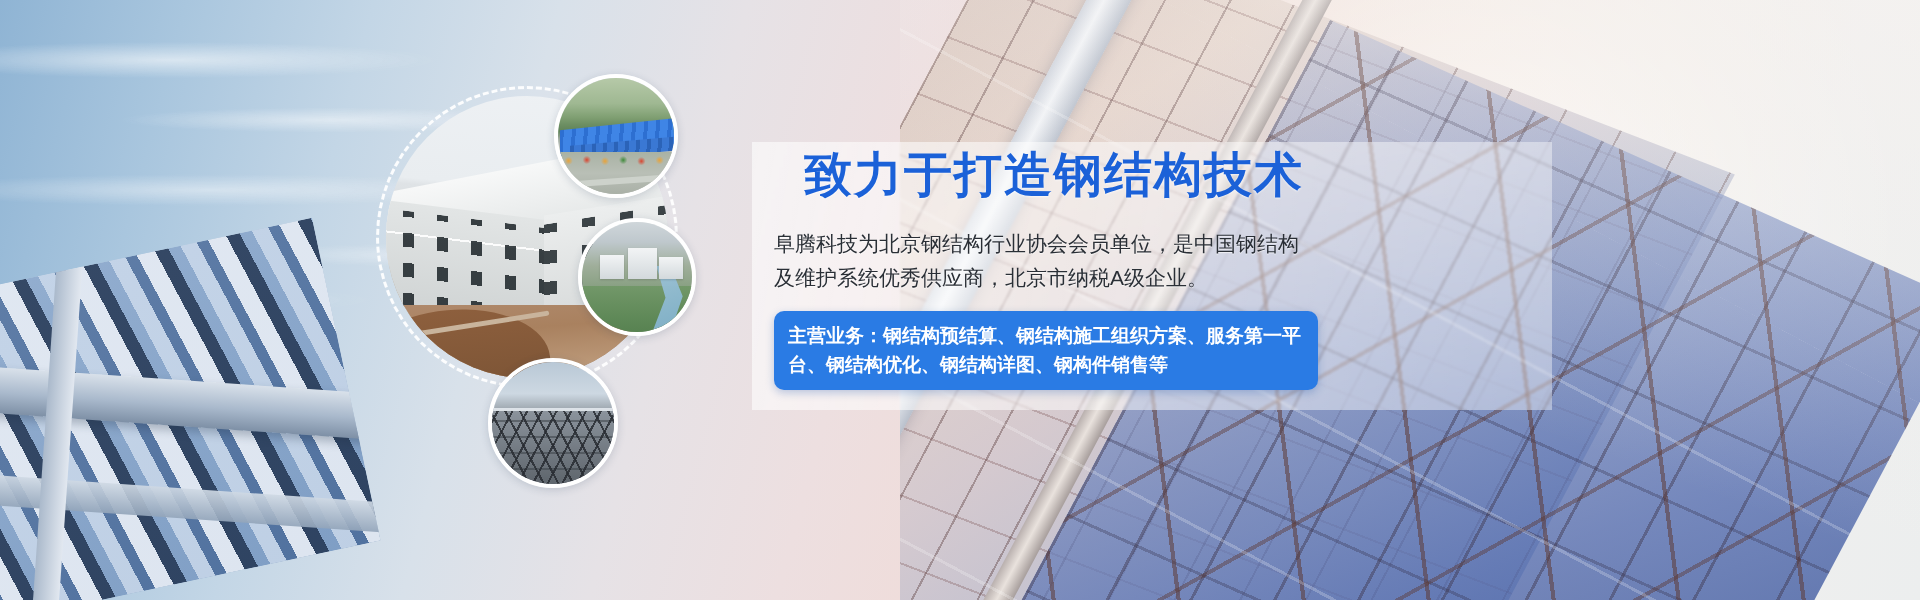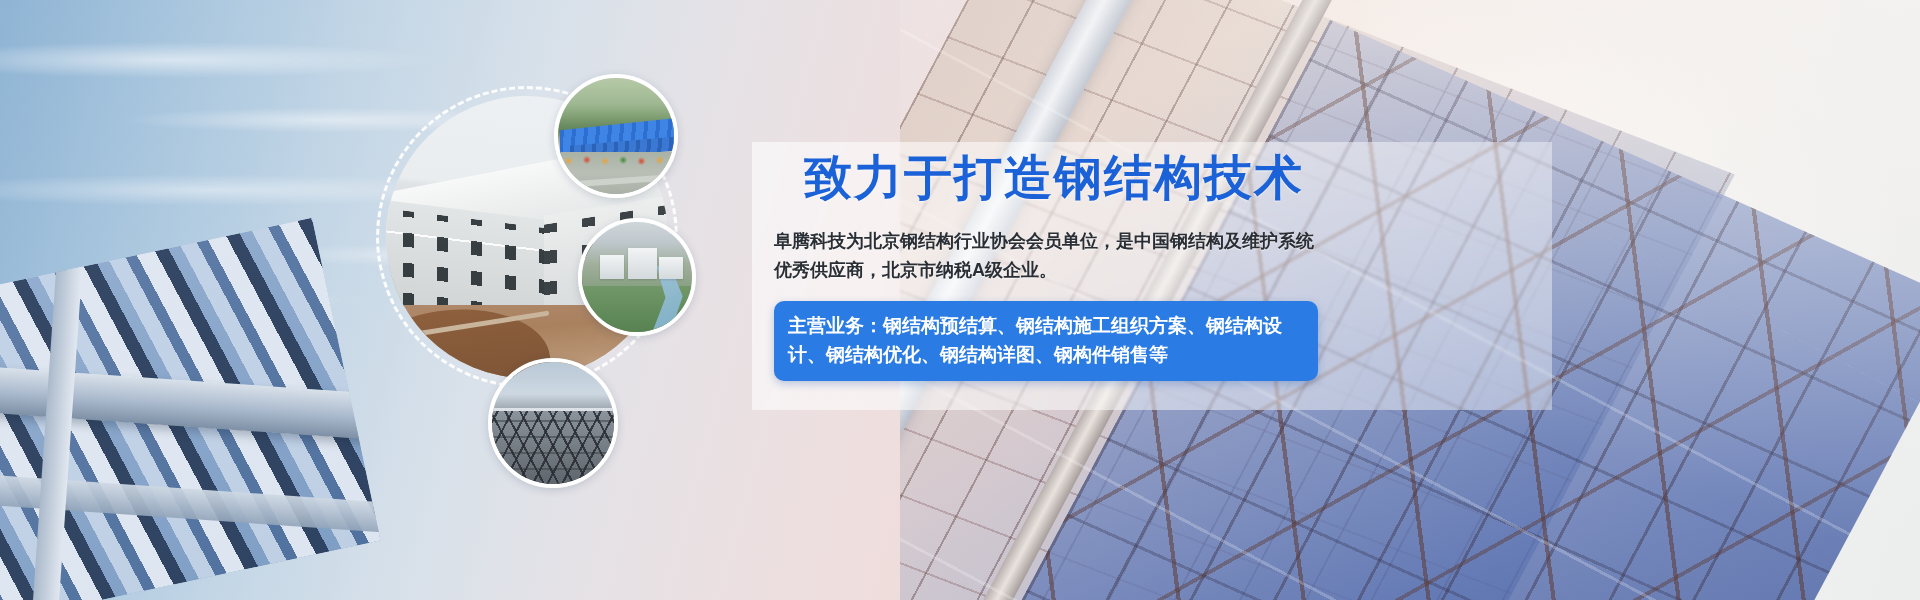--- a/index.html
+++ b/index.html
@@ -295,39 +295,39 @@
   .panel{
     position:absolute;left:752px;top:142px;width:800px;height:268px;
     background:linear-gradient(100deg, rgba(255,255,255,.60), rgba(255,255,255,.40));
     backdrop-filter:blur(1px);
   }
 
   .content{position:absolute;left:752px;top:150px;width:820px;}
 
   .headline{
     color:#1b61d8;
-    font-family:Liberation Sans, sans-serif;
+    font-family:Liberation Mono, monospace;
     font-weight:700;
     font-size:48px;
     line-height:1.18;
     text-align:center;
     letter-spacing:2px;
     width:560px;
     margin:0 0 0 22px;
     text-shadow:0 1px 2px rgba(255,255,255,.65);
   }
   .headline .l2{display:block;letter-spacing:6px;}
 
   .lead{
     margin:20px 0 0 22px;
     width:540px;
     color:#2a2f36;
-    font-size:18px;
+    font-size:21px;
     line-height:1.62;
-    font-weight:700;
+    font-weight:400;
     text-shadow:0 1px 1px rgba(255,255,255,.7);
   }
 
   .badge{
     margin:16px 0 0 22px;
     width:516px;
     background:#2a7be4;
     border-radius:10px;
     padding:11px 14px;
     color:#fff;
@@ -410,17 +410,17 @@
   <div class="panel"></div>
 
   <div class="content">
 
     <h1 class="headline">
       <span>致力于打造钢结构技术</span>
     </h1>
 
     <p class="lead">阜腾科技为北京钢结构行业协会会员单位，是中国钢结构及维护系统优秀供应商，北京市纳税A级企业。</p>
 
-    <div class="badge">主营业务：钢结构预结算、钢结构施工组织方案、钢结构设计、钢结构优化、钢结构详图、钢构件销售等</div>
+    <div class="badge">主营业务：钢结构预结算、钢结构施工组织方案、服务第一平台、钢结构优化、钢结构详图、钢构件销售等</div>
 
   </div>
 
 </div>
 
 </body></html>

